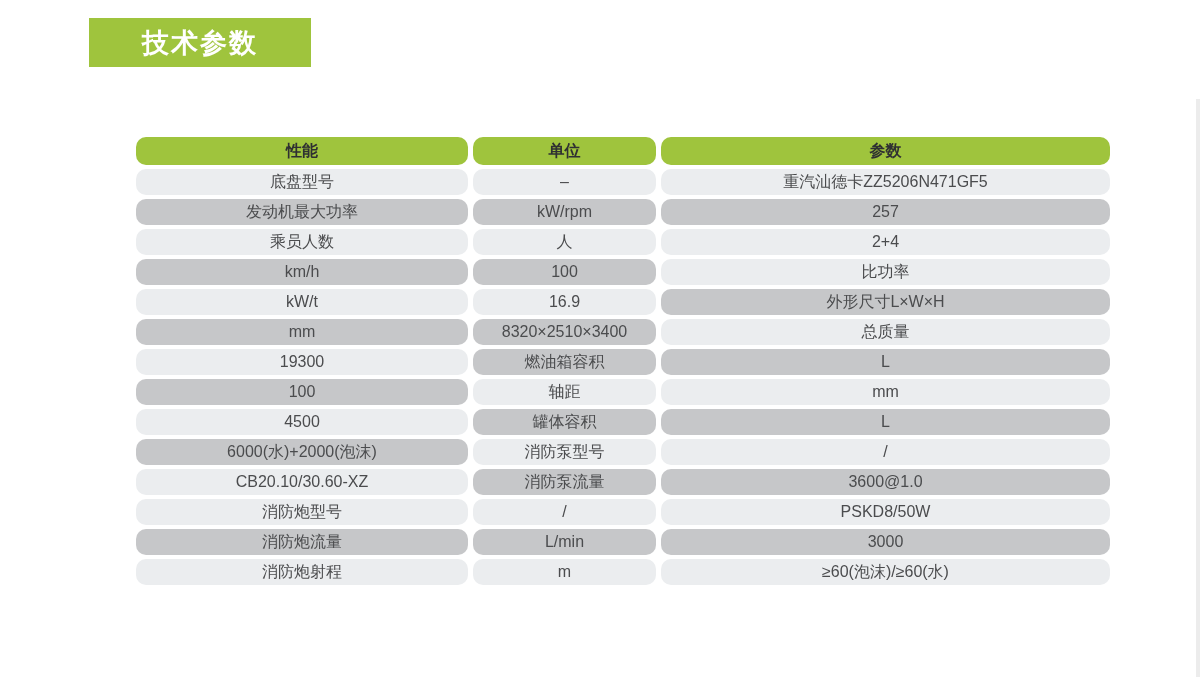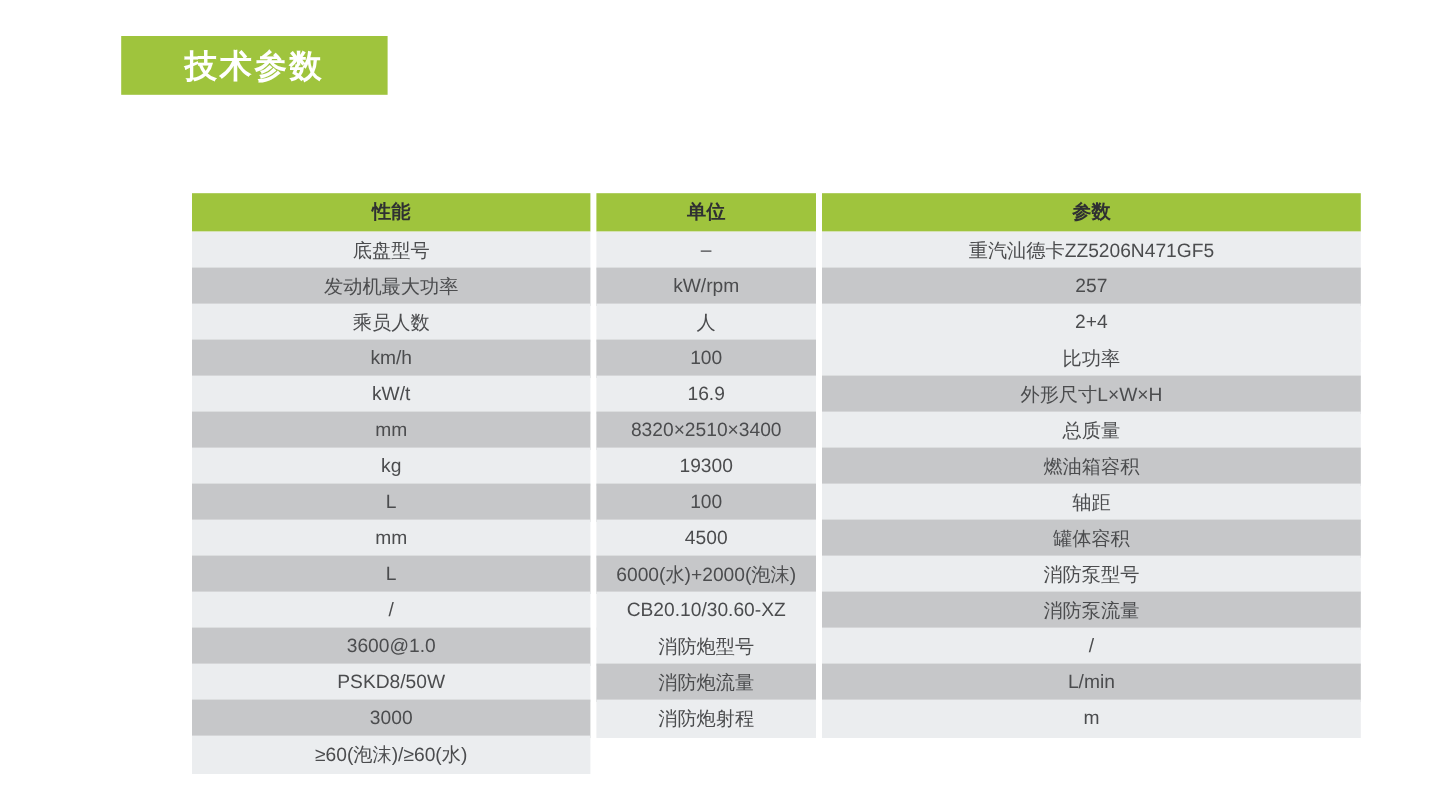--- a/index.html
+++ b/index.html
@@ -4,21 +4,21 @@
 <style>
   :root{
     --green:#9fc43d;
     --row-light:#ebedef;
     --row-dark:#c6c7c9;
     --header-text:#2f3032;
     --cell-text:#4b4c4e;
     --title-text:#ffffff;
     --page-edge:#ececec;
   }
-  *{box-sizing:border-box;margin:0;padding:16px;}
+  *{box-sizing:border-box;margin:0;padding:4px;}
   html,body{width:1200px;height:677px;}
   body{
     background:#ffffff;
     font-family:"Liberation Sans","DejaVu Sans",sans-serif;
     position:relative;
     overflow:hidden;
   }
   .title-block{
     position:absolute;
     left:85px;top:14px;
@@ -42,20 +42,21 @@
     grid-auto-rows:26px;
     gap:4px 5px;
   }
   .cell{
     display:flex;
     align-items:center;
     justify-content:center;
     font-size:16px;
     color:var(--cell-text);
     white-space:nowrap;
+    border-radius:10px;
   }
   .cell.header{
     background:var(--green);
     color:var(--header-text);
     font-weight:bold;
     font-size:16px;
   }
   .cell.light{background:var(--row-light);}
   .cell.dark{background:var(--row-dark);}
   .page-edge{
@@ -88,21 +89,20 @@
     <div class="cell light">2+4</div>
     <div class="cell dark">km/h</div>
     <div class="cell dark">100</div>
     <div class="cell light">比功率</div>
     <div class="cell light">kW/t</div>
     <div class="cell light">16.9</div>
     <div class="cell dark">外形尺寸L×W×H</div>
     <div class="cell dark">mm</div>
     <div class="cell dark">8320×2510×3400</div>
     <div class="cell light">总质量</div>
-    <div class="cell light">kg</div>
     <div class="cell light">19300</div>
     <div class="cell dark">燃油箱容积</div>
     <div class="cell dark">L</div>
     <div class="cell dark">100</div>
     <div class="cell light">轴距</div>
     <div class="cell light">mm</div>
     <div class="cell light">4500</div>
     <div class="cell dark">罐体容积</div>
     <div class="cell dark">L</div>
     <div class="cell dark">6000(水)+2000(泡沫)</div>

